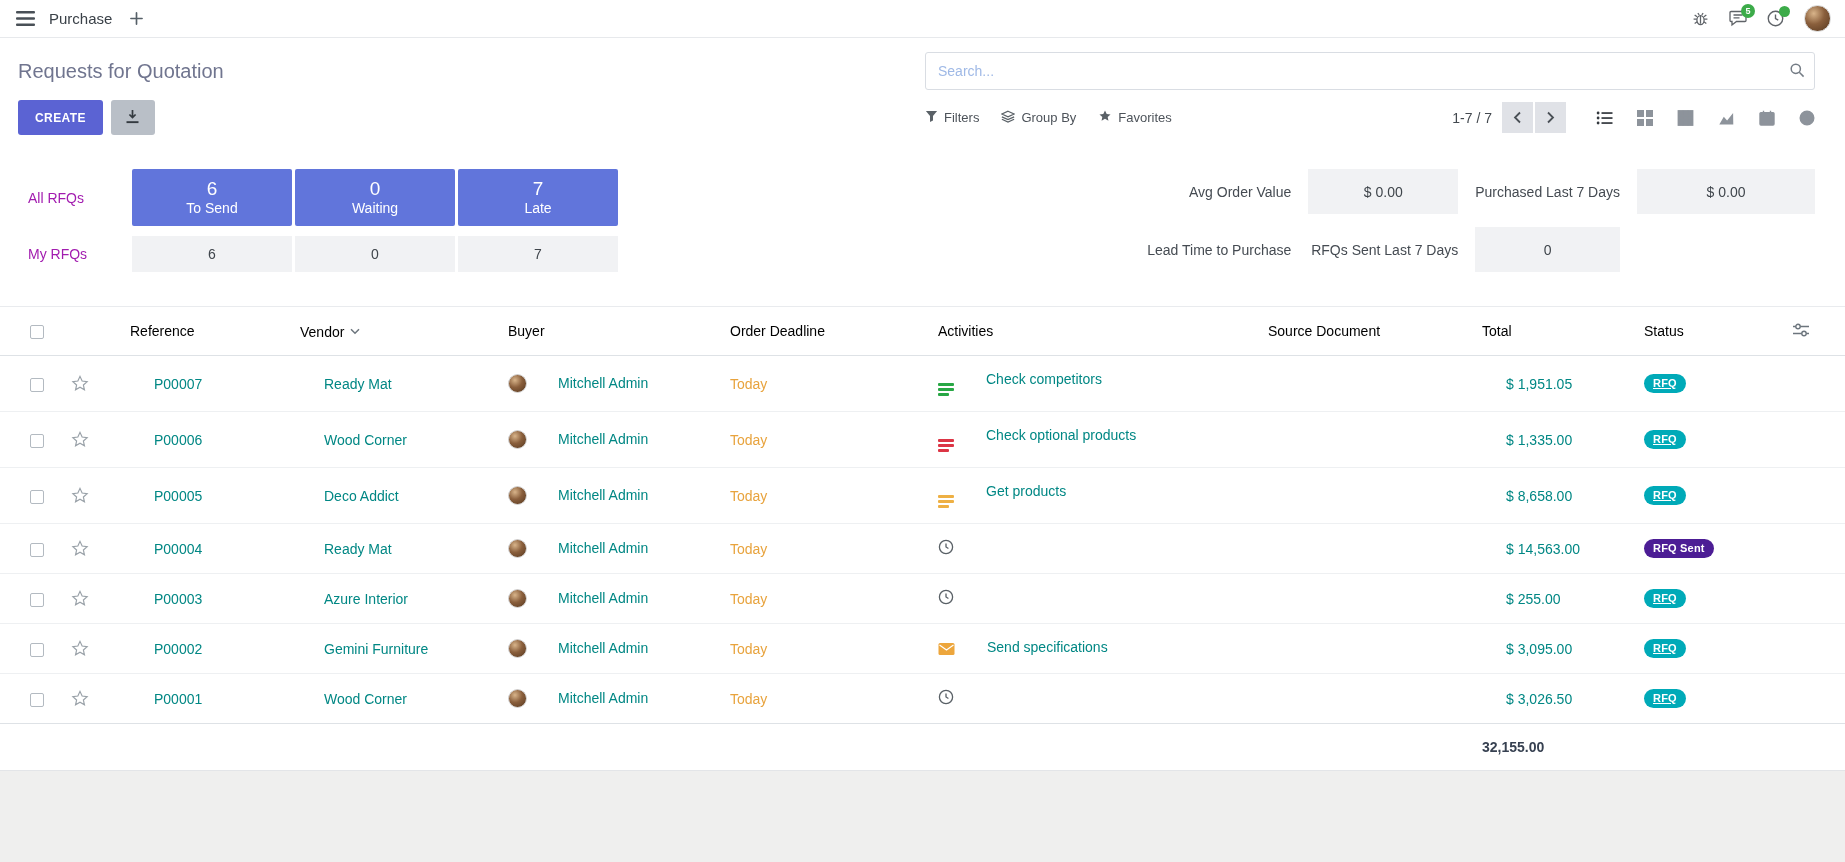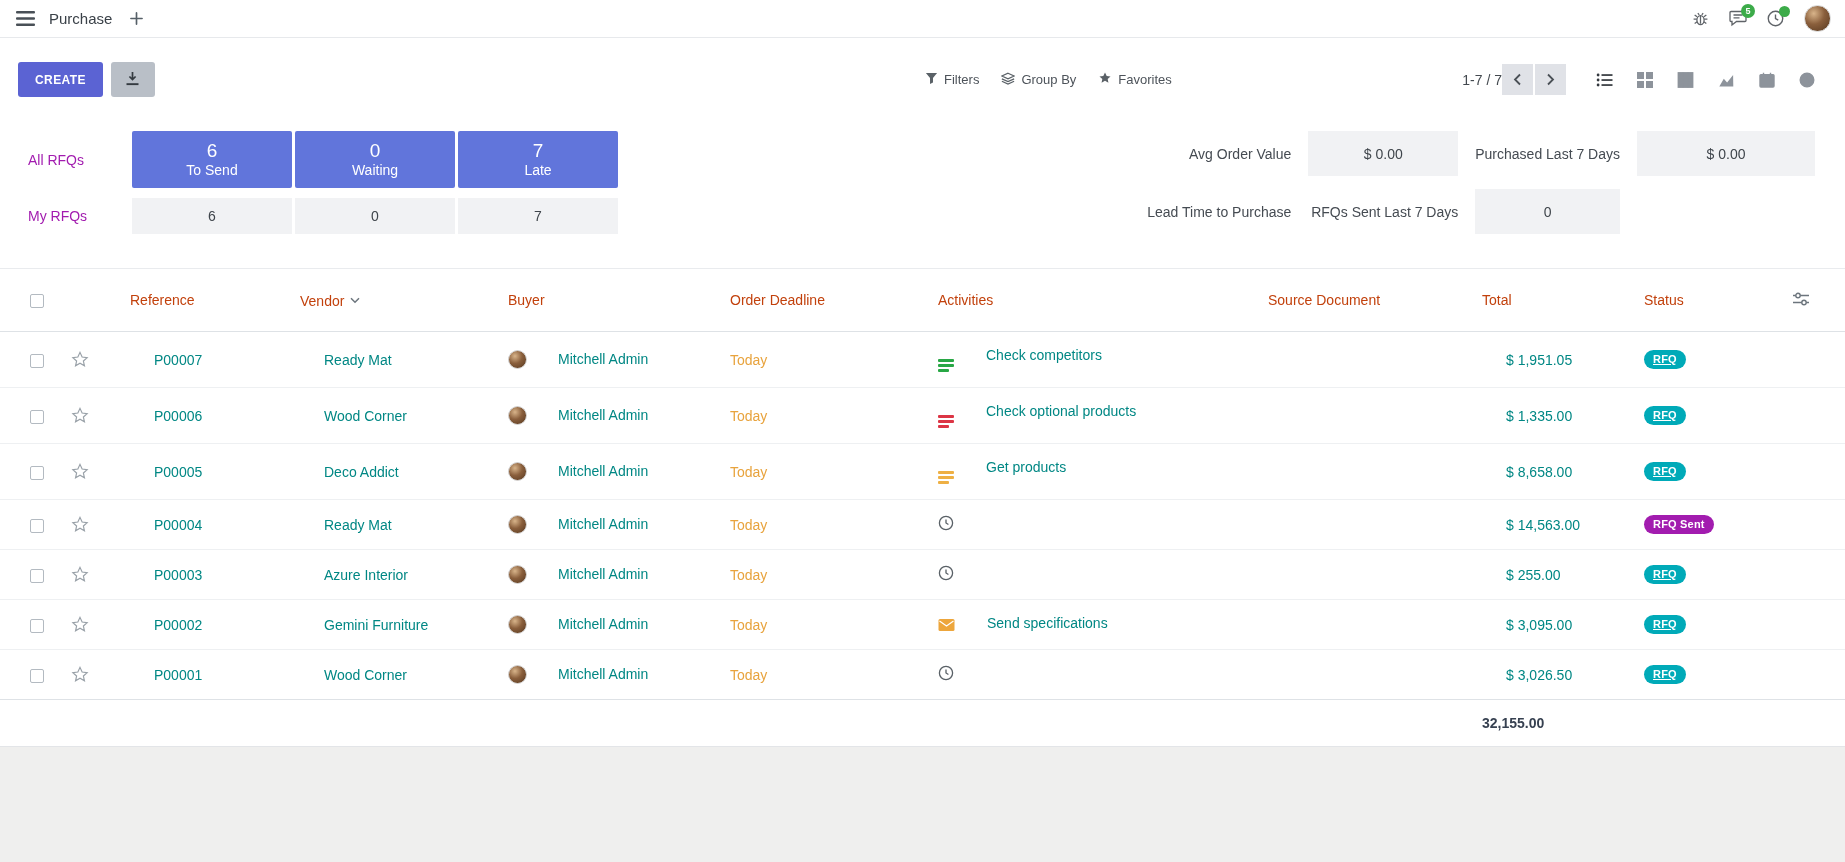--- a/index.html
+++ b/index.html
@@ -53,21 +53,21 @@
     font-size: 12px; font-weight: 700; letter-spacing: .4px; padding: 0 17px;
     height: 35px; cursor: pointer; font-family: "Liberation Sans", sans-serif;
   }
   .btn-export {
     background: #b9bfc7; border: none; border-radius: 3px; width: 44px; height: 35px;
     display: inline-flex; align-items: center; justify-content: center; cursor: pointer;
   }
   .cp-right { margin-left: auto; width: 890px; display: flex; align-items: center; }
   .filter-group { display: flex; align-items: center; gap: 22px; }
   .filter-btn { display: inline-flex; align-items: center; gap: 6px; font-size: 13px; color: #4d535a; cursor: pointer; background: none; border: none; font-family: "Liberation Sans", sans-serif; }
-  .pager { margin-left: auto; display: flex; align-items: center; }
+  .pager { margin-left: auto; display: flex; align-items: center; gap: 10px; }
   .pager-text { font-size: 14px; color: #43494f; }
   .pager-btns { display: flex; }
   .pager-btn { width: 31px; height: 31px; background: #e0e2e7; border: none; display: inline-flex; align-items: center; justify-content: center; cursor: pointer; }
   .pager-btn + .pager-btn { margin-left: 2px; }
   .view-switcher { display: flex; align-items: center; gap: 24px; margin-left: 30px; }
   .switch-btn { background: none; border: none; cursor: pointer; display: inline-flex; }
   .switch-btn svg { fill: #8d939b; }
   .switch-btn.active svg { fill: #33383e; }
 
   
@@ -81,22 +81,22 @@
   .kpi-count { font-size: 19px; line-height: 22px; }
   .kpi-label { font-size: 14px; line-height: 17px; }
   .kpi-my { background: #f1f2f4; color: #3f454b; height: 36px; display: flex; align-items: center; justify-content: center; font-size: 14px; cursor: pointer; }
   .dash-right { margin-left: auto; display: grid; grid-template-columns: auto 150px auto 178px; column-gap: 17px; row-gap: 13px; align-items: center; }
   .stat-label { font-size: 14px; color: #454b52; text-align: right; }
   .stat-box { background: #f1f2f4; height: 45px; display: flex; align-items: center; justify-content: center; font-size: 14px; color: #3f454b; }
 
   
   .list-table { width: 100%; border-collapse: collapse; table-layout: fixed; background: #fff; }
   .list-table th {
-    font-size: 14px; font-weight: 500; color: #c2410c; text-align: left;
-    padding: 22px 12px; border-top: 1px solid #e9ebee; border-bottom: 1px solid #dee2e6;
+    font-size: 14px; font-weight: 500; color: #000000; text-align: left;
+    padding: 15px 12px; border-top: 1px solid #e9ebee; border-bottom: 1px solid #dee2e6;
     white-space: nowrap; overflow: hidden;
   }
   .list-table td { padding: 15px 12px; border-top: 1px solid #eef0f2; white-space: nowrap; overflow: hidden; vertical-align: middle; }
   .list-table tbody tr:first-child td { border-top: none; }
   .col-cb, .th-cb { padding-left: 30px !important; }
   .num, .th-num { text-align: left; }
   .th-gear { text-align: right !important; padding-right: 36px !important; }
   a.link { color: #008784; text-decoration: none; cursor: pointer; margin-left: 24px; }
   .today { color: #e8a33d; }
   .cb { display: inline-block; width: 14px; height: 14px; border: 1px solid #b3bac1; border-radius: 2px; background: #fff; vertical-align: middle; cursor: pointer; }
@@ -104,21 +104,21 @@
   .sort-caret { margin-left: 6px; vertical-align: 2px; }
   .act-bars { display: inline-flex; flex-direction: column; gap: 2px; width: 16px; margin-right: 8px; vertical-align: -2px; }
   .act-bars i { height: 3px; border-radius: 1px; display: block; }
   .act-bars i:nth-child(3) { width: 68%; }
   .act-green i { background: #28a745; }
   .act-red i { background: #dc3545; }
   .act-yellow i { background: #eeb044; }
   .act-ico { vertical-align: -3px; margin-right: 8px; cursor: pointer; }
   .badge { display: inline-block; padding: 3px 9px 4px; border-radius: 10px; color: #fff; font-size: 11px; font-weight: 700; letter-spacing: .2px; }
   .badge-rfq { background: #00aab8; text-decoration: underline; }
-  .badge-sent { background: #a21caf; }
+  .badge-sent { background: #4c1d95; }
   .list-table tfoot td { border-top: 1px solid #dee2e6; border-bottom: 1px solid #e3e5e8; padding: 15px 12px; }
   .footer-total { font-weight: 700; color: #374151; }
   .bottom-fill { flex: 1; background: #efefee; }
 </style>
 </head>
 <body>
 
 <div class="page">
 
   <nav class="navbar">
@@ -158,20 +158,32 @@
           </svg>
         <span class="badge-dot"></span>
       </span>
       <span class="icon-btn">
         <span class="avatar lg"></span>
       </span>
     </div>
   </nav>
 
   <div class="control-panel">
+    <div class="cp-top">
+      <h1 class="page-title">Requests for Quotation</h1>
+      <div class="search-box">
+        <input type="text" placeholder="Search..." style="">
+        <span class="mag">
+          <svg width="16" height="16" viewBox="0 0 16 16" fill="none" stroke="#747c85" stroke-width="1.5">
+              <circle cx="6.8" cy="6.8" r="4.6"></circle>
+              <path d="M10.3 10.3l4.3 4.3"></path>
+            </svg>
+        </span>
+      </div>
+    </div>
     <div class="cp-bottom">
       <div class="cp-left">
         <button class="btn-create">CREATE</button>
         <button class="btn-export">
           <span>
             <svg width="15" height="15" viewBox="0 0 15 15">
                 <path d="M7.5 1v7.2M4.4 5.5l3.1 3.1 3.1-3.1" fill="none" stroke="#343a40" stroke-width="1.7"></path>
                 <path d="M1.5 12.2h12v1.9h-12z" fill="#343a40"></path>
               </svg>
           </span>

